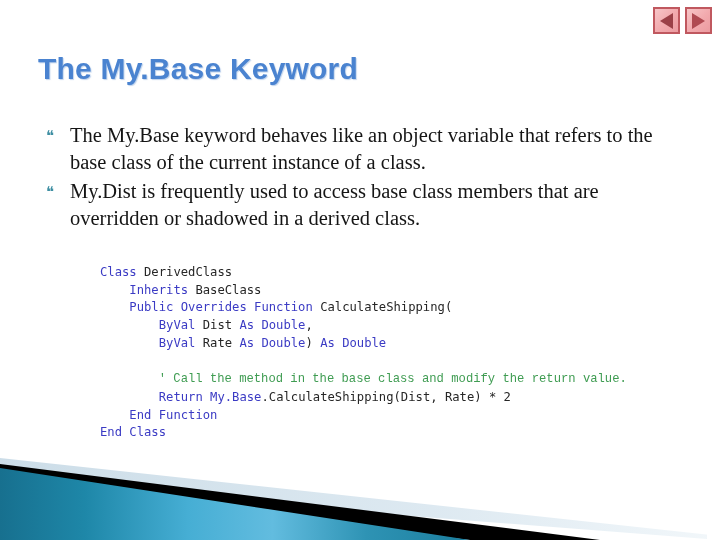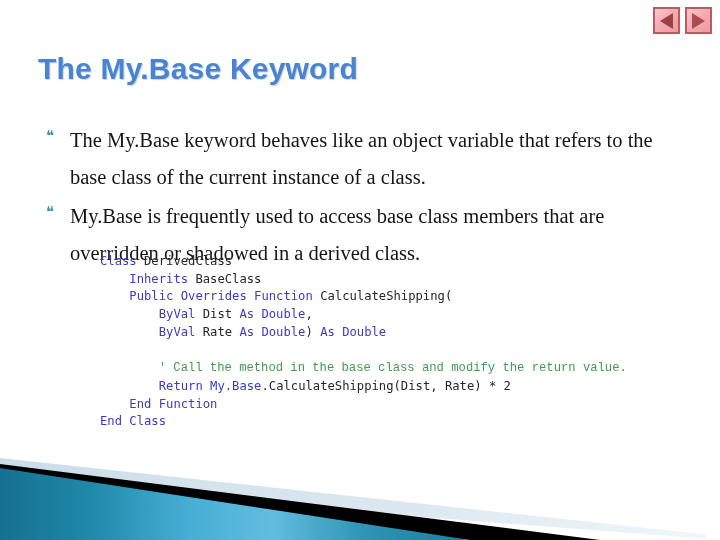--- a/index.html
+++ b/index.html
@@ -79,31 +79,31 @@
     font-family: "DejaVu Serif", serif;
     font-size: 15px;
     line-height: 28px;
     text-align: left;
     padding-left: 6px;
     box-sizing: border-box;
   }
   .bullet-text {
     font-family: "Liberation Serif", serif;
     font-size: 20.5px;
-    line-height: 37px;
+    line-height: 27px;
     color: #151515;
     flex: 1 1 auto;
     max-width: 585px;
   }
 
   
   .code {
     position: absolute;
     left: 100px;
-    top: 253px;
+    top: 264px;
     font-family: "DejaVu Sans Mono", monospace;
     font-size: 12.2px;
     line-height: 17.7px;
     white-space: pre;
     color: #222222;
   }
   .kw  { color: #3b3bc4; }
   .id  { color: #262626; }
   .cm  { color: #3f9c52; font-family: Liberation Mono, monospace; }
   .blank { height: 17.7px; }
@@ -137,21 +137,21 @@
 
   <div class="title">The My.Base Keyword</div>
 
   <div class="bullets">
     <div class="bullet-row">
       <span class="bullet-mark">❝</span>
       <span class="bullet-text">The My.Base keyword behaves like an object variable that refers to the base class of the current instance of a class.</span>
     </div>
     <div class="bullet-row">
       <span class="bullet-mark">❝</span>
-      <span class="bullet-text">My.Base is frequently used to access base class members that are overridden or shadowed in a derived class.</span>
+      <span class="bullet-text">My.Dist is frequently used to access base class members that are overridden or shadowed in a derived class.</span>
     </div>
   </div>
 
   <div class="code" id="code-block"><div><span class="kw">Class </span><span class="id">DerivedClass</span></div><div>    <span class="kw">Inherits </span><span class="id">BaseClass</span></div><div>    <span class="kw">Public Overrides Function </span><span class="id">CalculateShipping(</span></div><div>        <span class="kw">ByVal </span><span class="id">Dist </span><span class="kw">As </span><span class="kw">Double</span><span class="id">,</span></div><div>        <span class="kw">ByVal </span><span class="id">Rate </span><span class="kw">As </span><span class="kw">Double</span><span class="id">) </span><span class="kw">As </span><span class="kw">Double</span></div><div class="blank">&nbsp;</div><div>        <span class="cm">' Call the method in the base class and modify the return value.</span></div><div>        <span class="kw">Return </span><span class="kw">My.Base</span><span class="id">.CalculateShipping(Dist, Rate) * 2</span></div><div>    <span class="kw">End Function</span></div><div><span class="kw">End Class</span></div></div>
 
   <svg class="deco" viewBox="0 0 720 100" preserveAspectRatio="none">
     <defs>
       <linearGradient id="tealGrad" x1="0" y1="0" x2="1" y2="0">
         <stop offset="0" stop-color="#17708f"></stop>
         <stop offset="0.18" stop-color="#1e87a8"></stop>

